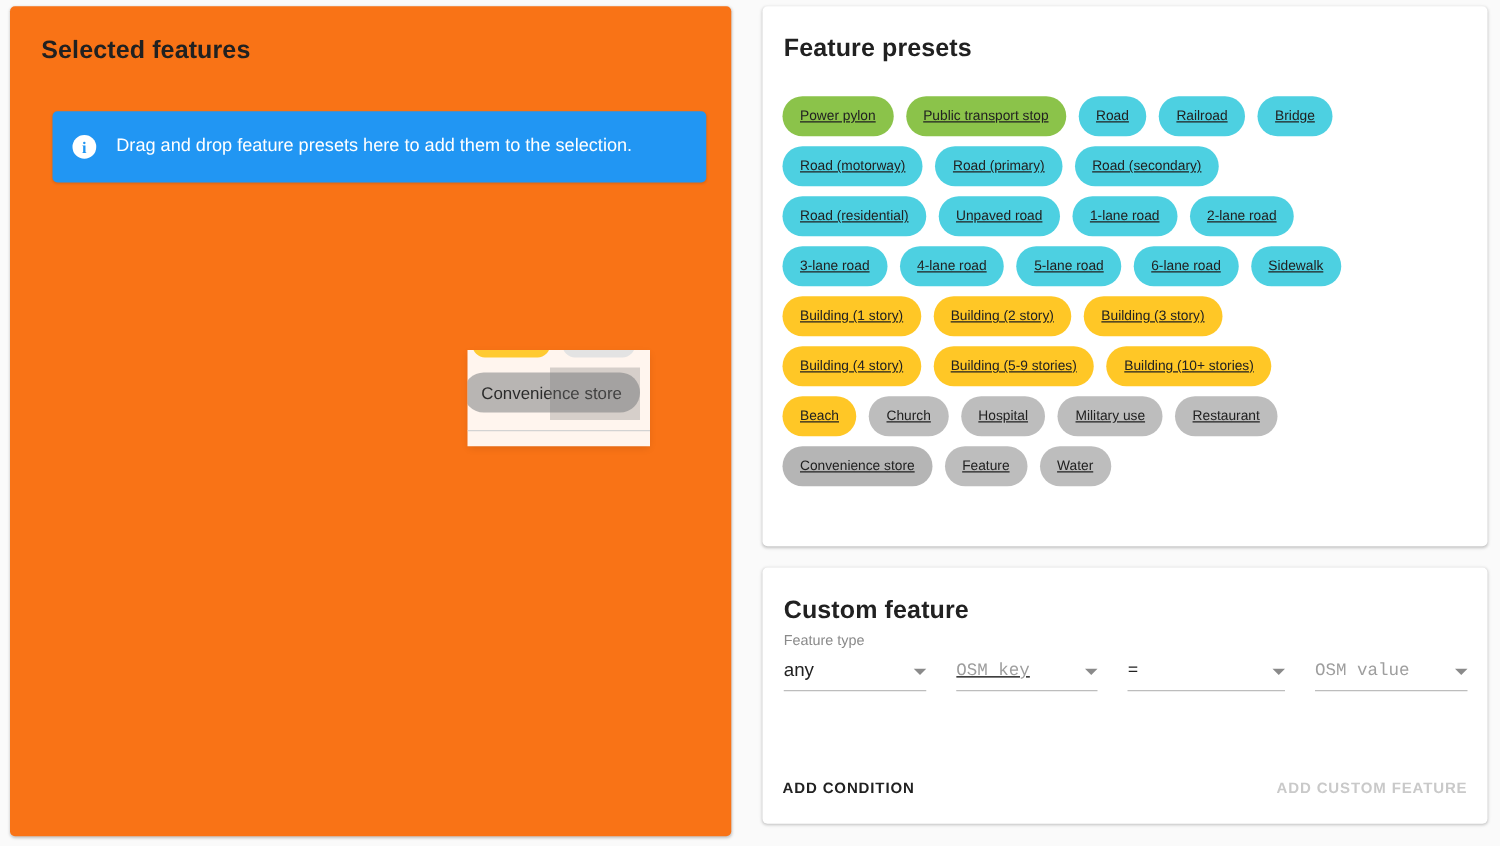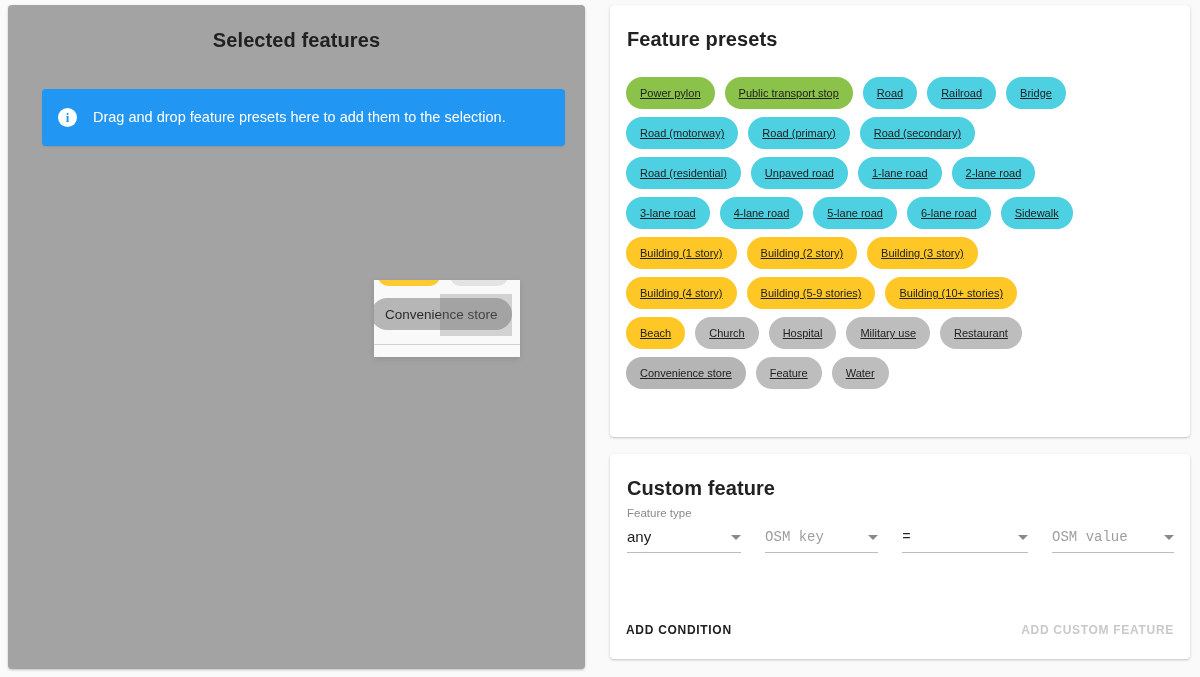--- a/index.html
+++ b/index.html
@@ -28,27 +28,26 @@
   .left-col {
     position: absolute;
     left: 8px;
     top: 5px;
     width: 577px;
     height: 664px;
   }
   .selected-panel {
     width: 100%;
     height: 100%;
-    background: #a3a3a3;
+    background: #f97316;
     border-radius: 4px;
     box-shadow: 0 1px 3px rgba(0,0,0,0.14), 0 1px 2px rgba(0,0,0,0.10);
     box-sizing: border-box;
     padding: 22px 25px;
     position: relative;
-    text-align: center;
   }
   .panel-title {
     font-size: 20px;
     font-weight: bold;
     color: #212121;
     letter-spacing: 0.1px;
     margin: 0 0 0 0;
     line-height: 26px;
   }
   .info-box {
@@ -195,21 +194,21 @@
     flex: 0 0 auto;
     width: 0;
     height: 0;
     border-left: 5px solid transparent;
     border-right: 5px solid transparent;
     border-top: 5px solid #8a8a8a;
     margin-bottom: 7px;
     margin-left: 8px;
   }
   .f-type  { width: 116px; }
-  .f-key   { width: 115px; }
+  .f-key   { width: 115px; text-decoration: underline; }
   .f-op    { width: 128px; }
   .f-val   { width: 124px; }
 
   .actions {
     position: absolute;
     left: 16px;
     right: 16px;
     bottom: 22px;
     display: flex;
     justify-content: space-between;

